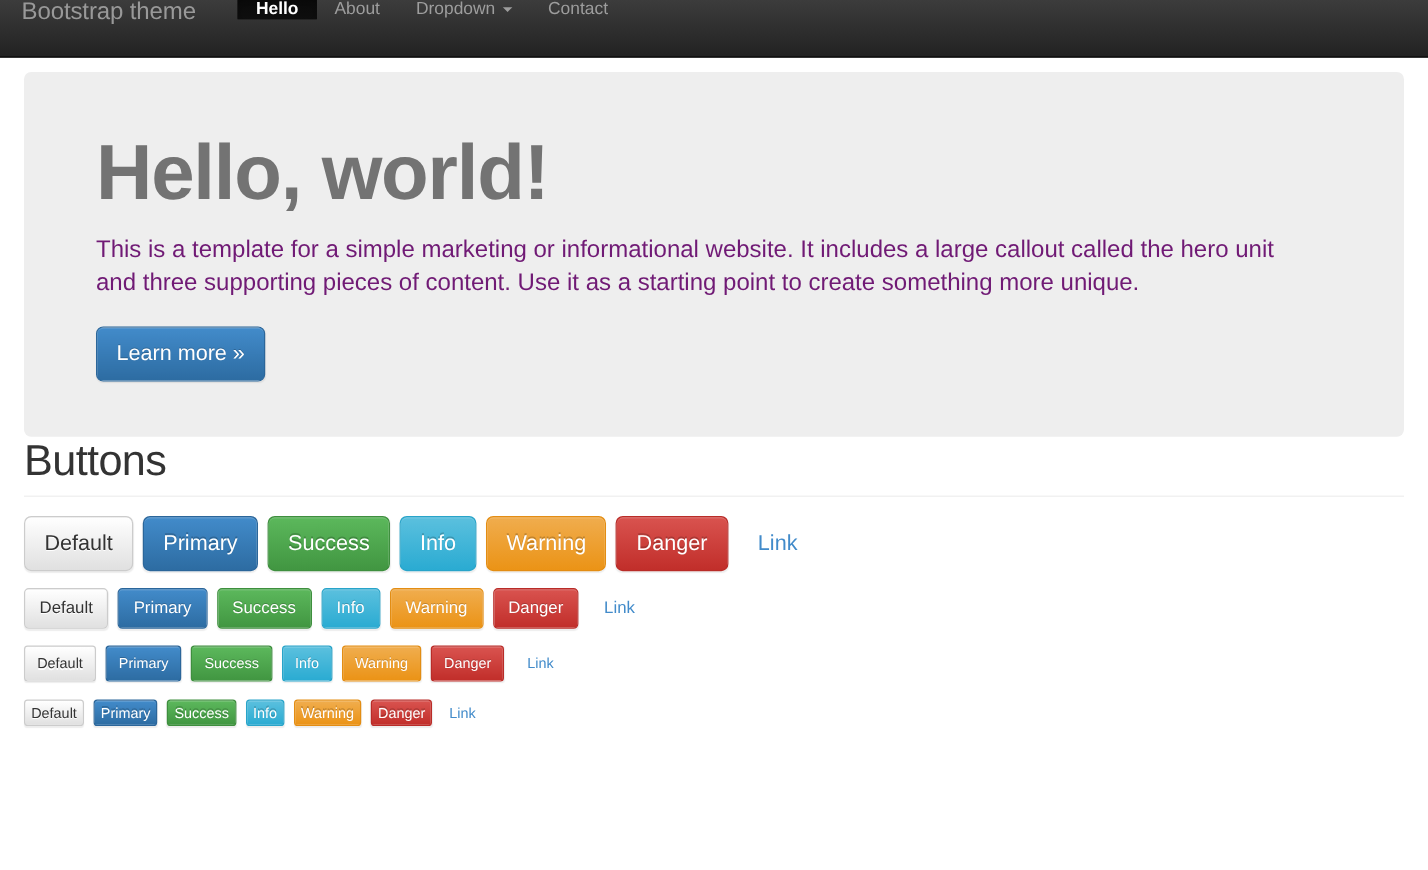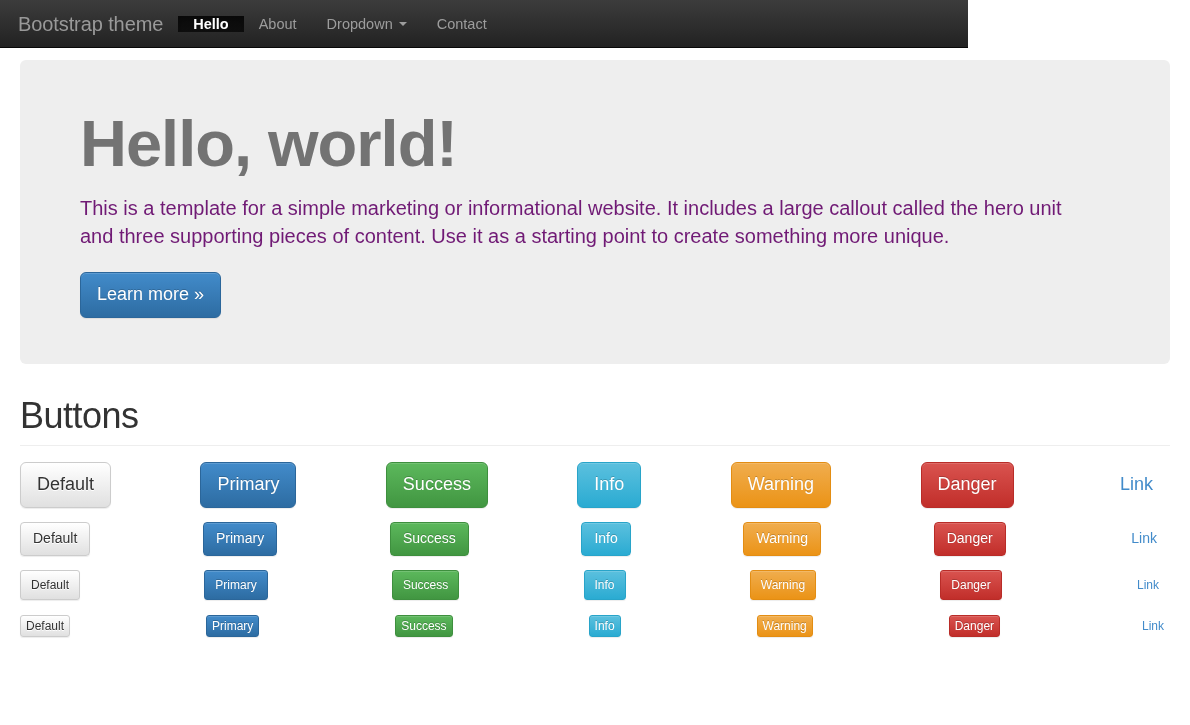--- a/index.html
+++ b/index.html
@@ -8,27 +8,28 @@
     width: 1190px; height: 725px;
     background: #ffffff;
     font-family: "Liberation Sans", sans-serif;
     -webkit-font-smoothing: antialiased;
     overflow: hidden;
   }
 
   
   .navbar {
     position: relative;
-    width: 968px;
+    width: 1190px;
     height: 48px;
     background: #222222;
     background-image: linear-gradient(to bottom, #3c3c3c 0%, #222222 100%);
     border-bottom: 1px solid #080808;
     display: flex;
-    align-items: center;
+    align-items: flex-start;
+    gap: 20px;
   }
   .navbar-brand {
     display: flex;
     align-items: center;
     padding: 0 15px 0 18px;
     color: #999999;
     font-size: 20px;
     line-height: 1;
     letter-spacing: -0.1px;
     text-decoration: none;
@@ -155,39 +156,38 @@
   }
   .btn-link {
     color: #428bca;
     background: transparent;
     border-color: transparent;
     box-shadow: none;
     text-shadow: none;
   }
 
   
-  .page-section { margin-top: 32px; }
+  .page-section { }
   .page-header {
     margin: 0 0 12px 0;
     padding-bottom: 9px;
     border-bottom: 1px solid #eeeeee;
   }
   .page-header h2 {
     margin: 0;
     font-size: 36px;
     font-weight: normal;
     color: #333333;
     line-height: 1.1;
     letter-spacing: -0.5px;
   }
   .btn-row {
     display: flex;
     align-items: center;
     gap: 8px;
-    justify-content: space-between;
   }
   .row-lg { margin-top: 16px; }
   .row-md { margin-top: 14px; }
   .row-sm { margin-top: 14px; }
   .row-xs { margin-top: 15px; }
 </style>
 </head>
 <body>
 
 <div class="navbar">

